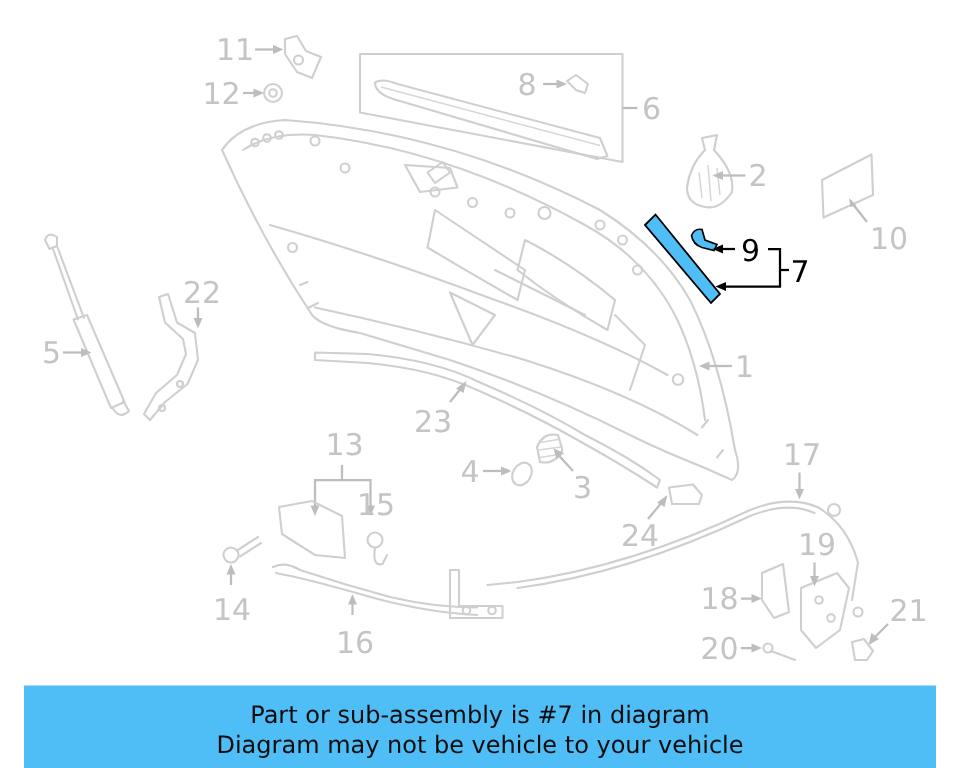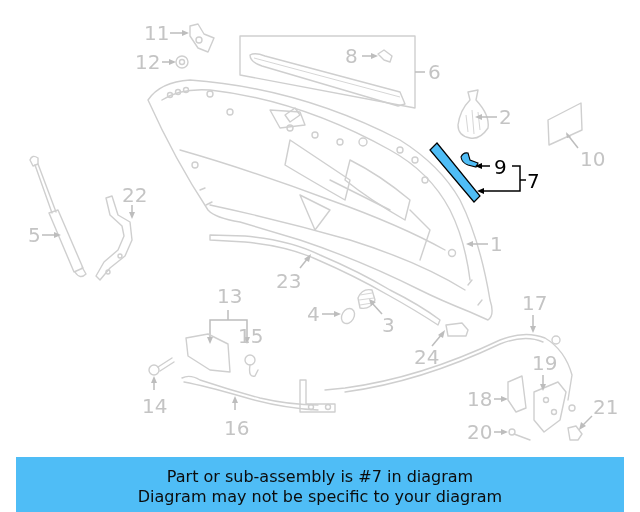--- a/index.html
+++ b/index.html
@@ -220,14 +220,14 @@
   <path class="ln" d="M446,325 L462,323 L468,330 L466,336 L448,336 Z"></path>
   <line class="arr" x1="432" y1="346" x2="442" y2="334"></line>
   <polygon points="445,330 443,338 438,335" fill="#bdbdbd"></polygon>
   <text class="lbl" x="414" y="364">24</text>
 
 </svg>
 </div>
 
 <div id="banner">
   <div>Part or sub-assembly is #7 in diagram</div>
-  <div>Diagram may not be specific to your diagram</div>
+  <div>Diagram may not be vehicle to your vehicle</div>
 </div>
 
 </body></html>

